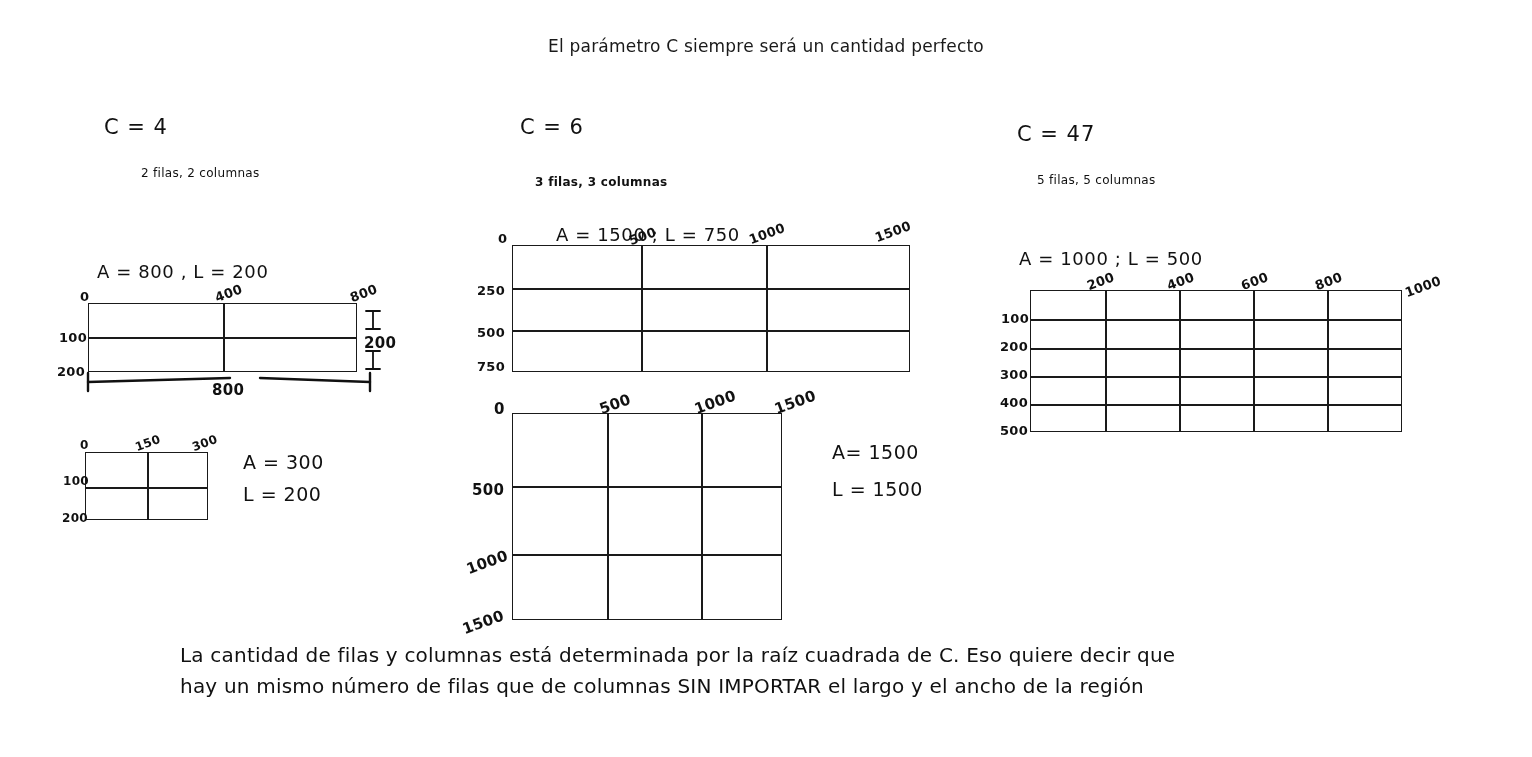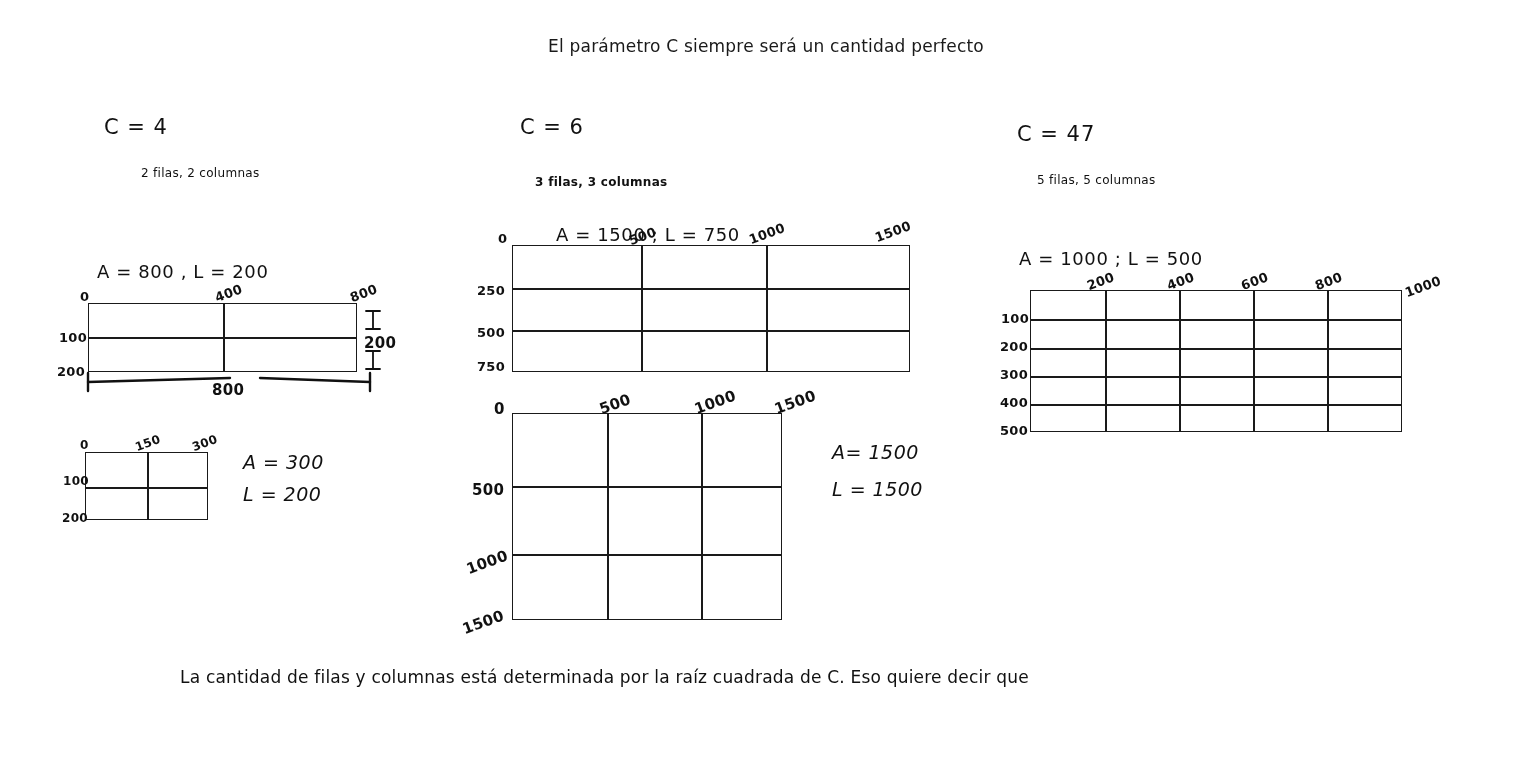--- a/index.html
+++ b/index.html
@@ -43,38 +43,37 @@
     font-weight: 700;
     letter-spacing: .3px;
   }
   .tick.rot {
     transform: rotate(-20deg);
     transform-origin: left bottom;
   }
   .big-al {
     font-size: 19px;
     letter-spacing: .5px;
-    font-style: italic;
   }
 
   .grid {
     position: absolute;
     box-sizing: border-box;
     border: 1.6px solid #1a1a1a;
   }
   .grid .vline, .grid .hline {
     position: absolute;
     background: #1a1a1a;
   }
   .grid .vline { width: 1.6px; top: 0; bottom: 0; }
   .grid .hline { height: 1.6px; left: 0; right: 0; }
 
   .footer {
-    left: 180px; top: 664px; width: 1180px;
-    font-size: 17px;
+    left: 180px; top: 640px; width: 1180px;
+    font-size: 20px;
     line-height: 1.55;
     letter-spacing: .2px;
   }
 
   svg.ann { position: absolute; overflow: visible; }
   svg.ann path, svg.ann line { stroke: #111111; fill: none; stroke-linecap: round; }
 </style>
 </head>
 <body>
 
@@ -173,13 +172,14 @@
 <div class="abs tick rot" style="left:1318px; top:278px;">800</div>
 <div class="abs tick rot" style="left:1408px; top:285px;">1000</div>
 <div class="abs tick" style="left:1001px; top:311px;">100</div>
 <div class="abs tick" style="left:1000px; top:339px;">200</div>
 <div class="abs tick" style="left:1000px; top:367px;">300</div>
 <div class="abs tick" style="left:1000px; top:395px;">400</div>
 <div class="abs tick" style="left:1000px; top:423px;">500</div>
 
 <div class="abs footer">
   <div>La cantidad de filas y columnas está determinada por la raíz cuadrada de C. Eso quiere decir que</div>
+  <div>hay un mismo número de filas que de columnas SIN IMPORTAR el largo y el ancho de la región</div>
 </div>
 
 </body></html>

